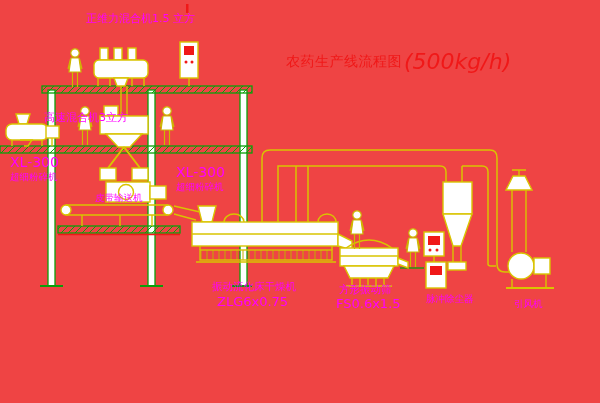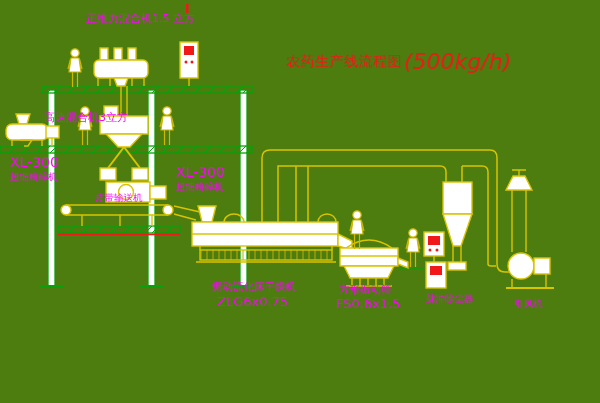--- a/index.html
+++ b/index.html
@@ -1,16 +1,16 @@
 <!DOCTYPE html>
 <html><head>
 <meta charset="utf-8">
 <style>
   html,body{margin:0;padding:0;background:#ffffff;}
-  .stage{position:relative;width:600px;height:403px;background:#4d7c0f;overflow:hidden;
+  .stage{position:relative;width:600px;height:403px;background:#ef4444;overflow:hidden;
          font-family:"DejaVu Sans",sans-serif;}
   svg{display:block;}
   svg text{font-family:"DejaVu Sans",sans-serif;}
   .lbl{fill:#ff00ff;}
   .ttl{fill:#f01818;}
 </style>
 </head>
 <body>
 
 <div class="stage">

